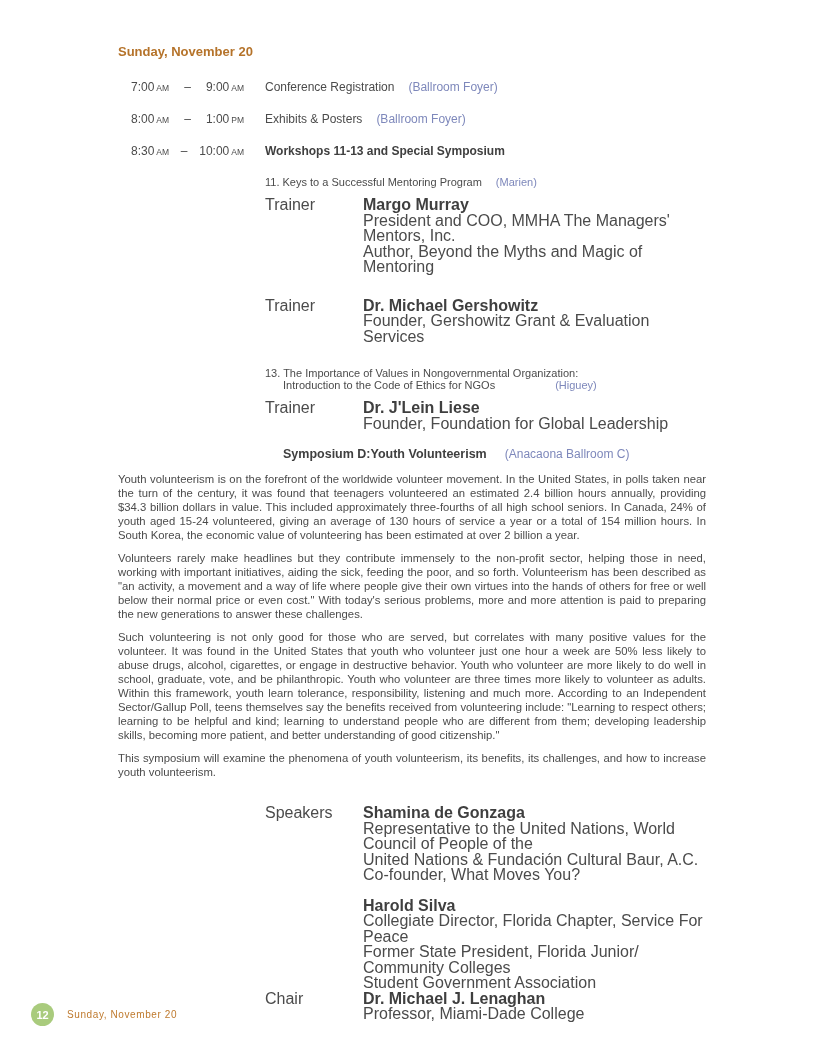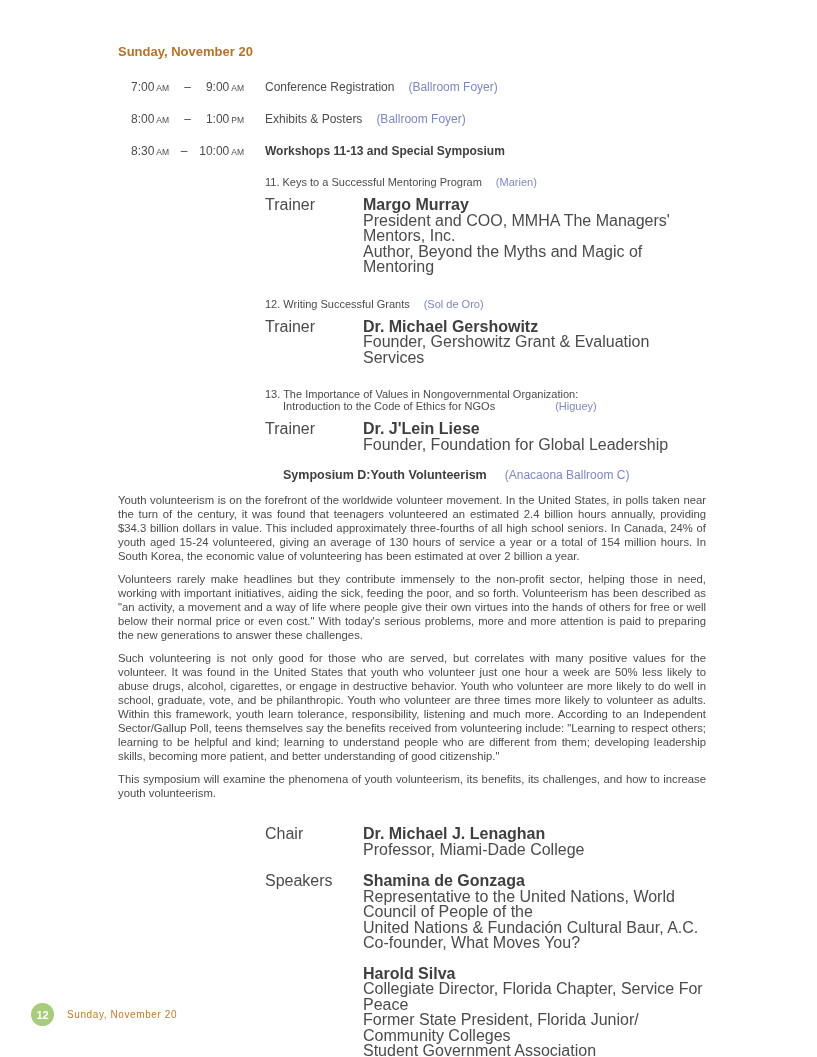--- a/index.html
+++ b/index.html
@@ -96,24 +96,20 @@
       </div>
       <div class="person-row">
         <div class="person-label">Trainer</div>
         <div class="person-info">
           <div class="name">Margo Murray</div>
           <div>President and COO, MMHA The Managers' Mentors, Inc.</div>
           <div><span>Author, </span><span class="italic">Beyond the Myths and Magic of Mentoring</span></div>
         </div>
       </div>
 
-      <div class="ws-title">
-        <span>12. Writing Successful Grants</span>
-        <span class="loc">(Sol de Oro)</span>
-      </div>
       <div class="person-row">
         <div class="person-label">Trainer</div>
         <div class="person-info">
           <div class="name">Dr. Michael Gershowitz</div>
           <div>Founder, Gershowitz Grant &amp; Evaluation Services</div>
         </div>
       </div>
 
       <div class="ws-title" style="display:block;">
         <div>13. The Importance of Values in Nongovernmental Organization:</div>
@@ -136,42 +132,42 @@
         <span class="loc">(Anacaona Ballroom C)</span>
       </div>
     </div>
 
     <div class="para">Youth volunteerism is on the forefront of the worldwide volunteer movement. In the United States, in polls taken near the turn of the century, it was found that teenagers volunteered an estimated 2.4 billion hours annually, providing $34.3 billion dollars in value. This included approximately three-fourths of all high school seniors. In Canada, 24% of youth aged 15-24 volunteered, giving an average of 130 hours of service a year or a total of 154 million hours. In South Korea, the economic value of volunteering has been estimated at over 2 billion a year.</div>
     <div class="para">Volunteers rarely make headlines but they contribute immensely to the non-profit sector, helping those in need, working with important initiatives, aiding the sick, feeding the poor, and so forth. Volunteerism has been described as "an activity, a movement and a way of life where people give their own virtues into the hands of others for free or well below their normal price or even cost." With today's serious problems, more and more attention is paid to preparing the new generations to answer these challenges.</div>
     <div class="para">Such volunteering is not only good for those who are served, but correlates with many positive values for the volunteer. It was found in the United States that youth who volunteer just one hour a week are 50% less likely to abuse drugs, alcohol, cigarettes, or engage in destructive behavior. Youth who volunteer are more likely to do well in school, graduate, vote, and be philanthropic. Youth who volunteer are three times more likely to volunteer as adults. Within this framework, youth learn tolerance, responsibility, listening and much more. According to an Independent Sector/Gallup Poll, teens themselves say the benefits received from volunteering include: "Learning to respect others; learning to be helpful and kind; learning to understand people who are different from them; developing leadership skills, becoming more patient, and better understanding of good citizenship."</div>
     <div class="para">This symposium will examine the phenomena of youth volunteerism, its benefits, its challenges, and how to increase youth volunteerism.</div>
 
     <div class="people-block">
-      <div class="person-row" style="margin-bottom:16px;">
-        <div class="person-label">Chair</div>
-        <div class="person-info">
-          <div class="name">Dr. Michael J. Lenaghan</div>
-          <div>Professor, Miami-Dade College</div>
-        </div>
-      </div>
-
       <div class="person-row" style="margin-bottom:0;">
         <div class="person-label">Speakers</div>
         <div class="person-info">
           <div class="name">Shamina de Gonzaga</div>
           <div>Representative to the United Nations, World Council of People of the</div>
           <div>United Nations &amp; Fundación Cultural Baur, A.C.</div>
           <div>Co-founder, What Moves You?</div>
           <div class="speaker-gap"></div>
           <div class="name">Harold Silva</div>
           <div>Collegiate Director, Florida Chapter, Service For Peace</div>
           <div>Former State President, Florida Junior/ Community Colleges</div>
           <div>Student Government Association</div>
         </div>
       </div>
+
+      <div class="person-row" style="margin-bottom:16px;">
+        <div class="person-label">Chair</div>
+        <div class="person-info">
+          <div class="name">Dr. Michael J. Lenaghan</div>
+          <div>Professor, Miami-Dade College</div>
+        </div>
+      </div>
     </div>
 
   </div>
 
   <div class="footer">
     <div class="page-badge">12</div>
     <div class="footer-date">Sunday, November 20</div>
   </div>
 </div>
 

